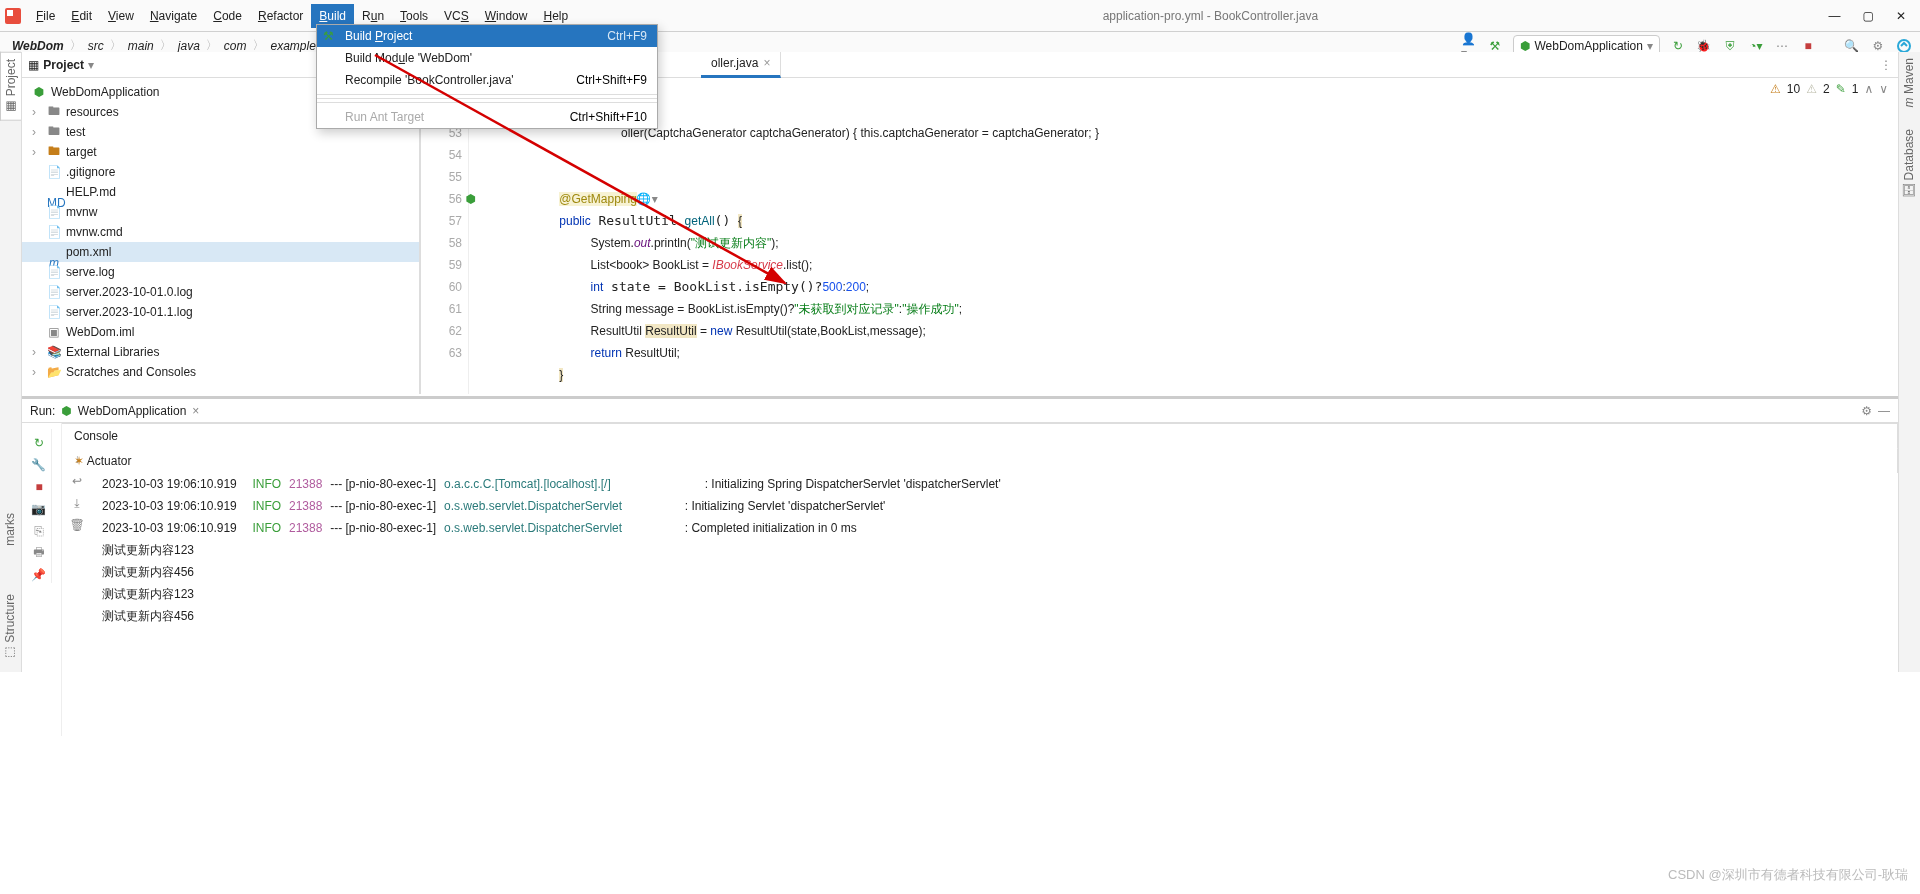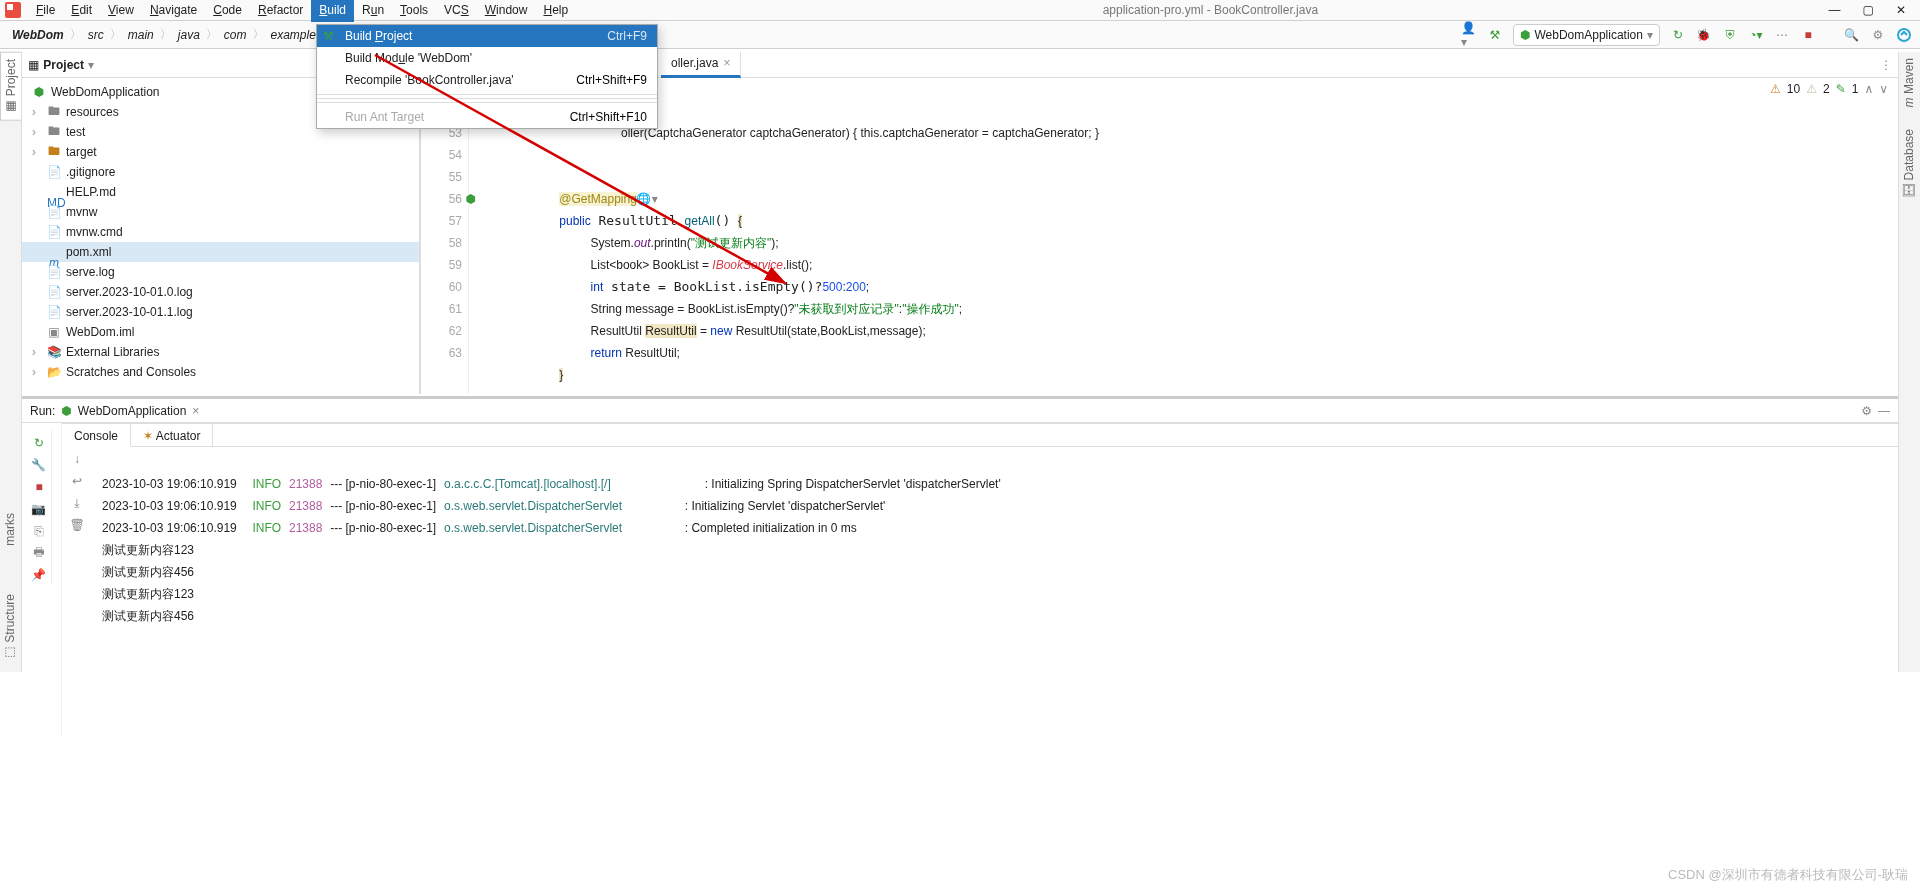--- a/index.html
+++ b/index.html
@@ -1,17 +1,17 @@
 <!DOCTYPE html>
 <html><head>
 <meta charset="utf-8">
 <style>
   * { margin:0; padding:0; box-sizing:border-box; font-family:"Segoe UI",Arial,sans-serif; font-size:12px; }
   body { background:#fff; color:#222; width:1920px; height:894px; overflow:hidden; position:relative; }
-  .menubar { display:flex; align-items:center; height:21px; border-bottom:1px solid #d0d0d0; background:#fafafa; padding-left:4px;text-align:center; }
+  .menubar { display:flex; align-items:center; height:32px; border-bottom:1px solid #d0d0d0; background:#fafafa; padding-left:4px;text-align:center; }
   .menubar .logo { width:18px;height:18px;display:flex;align-items:center;justify-content:center;margin-right:6px; }
   .menubar .item { padding:0 8px; height:24px; line-height:24px; cursor:default; }
   .menubar .item.open { background:#2675bf; color:#fff; }
   .menubar .title { margin-left:auto; margin-right:auto; color:#777; padding-left:30px; }
   .menubar .win-ctrls { display:flex; gap:22px; align-items:center; padding:0 14px; color:#222; }
   .dropdown { position:absolute; top:24px; left:316px; width:342px; background:#fff; border:1px solid #aaa; box-shadow:2px 4px 10px rgba(0,0,0,.2); z-index:50; }
   .dropdown .row { display:flex; align-items:center; height:22px; padding:0 10px 0 28px; position:relative; }
   .dropdown .row.hl { background:#2675bf; color:#fff; }
   .dropdown .row .sc { margin-left:auto; color:#000000; }
   .dropdown .row.hl .sc { color:#d8e8f5; }
@@ -34,32 +34,32 @@
   .project-pane { position:absolute; left:22px; top:52px; width:398px; height:342px; border-right:1px solid #ddd; background:#fff; }
   .pp-head { display:flex; align-items:center; height:26px; border-bottom:1px solid #ddd; padding:0 6px; gap:4px; }
   .pp-head .title { font-weight:700; }
   .pp-tree { padding:4px 0; overflow:auto; }
   .pp-tree .node { display:flex; align-items:center; height:20px; padding-left:10px; gap:5px; }
   .pp-tree .node .arrow { width:10px; color:#999; }
   .pp-tree .node .ico { width:14px; text-align:center; }
   .pp-tree .node.sel { background:#d8e8f5; }
   .ind1{padding-left:30px;} .ind2{padding-left:60px;} .ind3{padding-left:90px;}
   .editor-area { position:absolute; left:420px; top:52px; right:22px; height:342px; background:#fff; border-left:1px solid #ddd; }
-  .tabs { display:flex; align-items:center; height:26px; border-bottom:1px solid #ddd; }
+  .tabs { display:flex; align-items:center; height:26px; border-bottom:1px solid #ddd;gap:40px; }
   .etab { display:flex; align-items:center; height:26px; padding:0 10px; gap:5px; border-right:1px solid #ddd; }
   .etab.active { border-bottom:3px solid #2675bf; }
   .etab .close { color:#999; }
   .warn-strip { display:flex; justify-content:flex-end; align-items:center; height:22px; padding-right:10px; gap:6px; }
   .gutter { position:absolute; left:0; top:48px; width:48px; bottom:0; text-align:right; color:#aaa; font-family:Consolas,monospace; line-height:22px; padding-right:6px; border-right:1px solid #eee; background:#fff;}
   .gutter .gl { height:22px; }
   .code { position:absolute; left:60px; top:48px; right:20px; bottom:0; font-family:Consolas,monospace; font-size:13px; line-height:22px; white-space:pre; }
   .k-kw{color:#0033b3;} .k-ann{color:#9e880d;background:#f7f2d3;} .k-str{color:#067d17;} .k-num{color:#1750eb;margin-top:32px;} .k-it{font-style:italic;color:#660e7a;} .k-fn{color:#00627a;} .k-warn{background:#f2e7c4;} .k-redund{color:#d73a49;font-style:italic;}
   .run-panel { position:absolute; left:22px; right:22px; top:396px; height:340px; border-top:3px solid #ccc; background:#fff;}
   .run-head { display:flex; align-items:center; height:24px; padding:0 8px; border-bottom:1px solid #ddd; gap:6px;}
-  .run-tabs { display:flex; height:24px; border-bottom:1px solid #ddd; }
+  .run-tabs { display:flex; height:24px; border-bottom:1px solid #ddd;flex-direction:column; }
   .rtab { padding:0 12px; line-height:24px; border-right:1px solid #ddd; }
   .rtab.active { background:#fff; border-bottom:2px solid #fff; margin-bottom:-1px;}
   .run-body { position:absolute; top:48px; left:40px; right:4px; bottom:0; font-family:Consolas,monospace; font-size:13px; line-height:22px; white-space:pre; overflow:auto; padding:4px 10px;}
   .run-toolbar { position:absolute; left:0; top:24px; width:40px; bottom:0; display:flex; flex-direction:column; align-items:center; gap:6px; padding-top:6px; border-right:1px solid #eee;}
   .run-toolbar2 { display:flex; flex-direction:column; align-items:center; gap:6px; padding-top:6px;}
   .ic { width:16px; height:16px; display:inline-flex; align-items:center; justify-content:center; }
   .watermark { position:absolute; right:12px; bottom:10px; color:#bbb; font-size:13px; }
   .arrow-annot{position:absolute;top:45px;left:365px;z-index:60;pointer-events:none;}
   u { text-decoration:underline; }
 </style>

